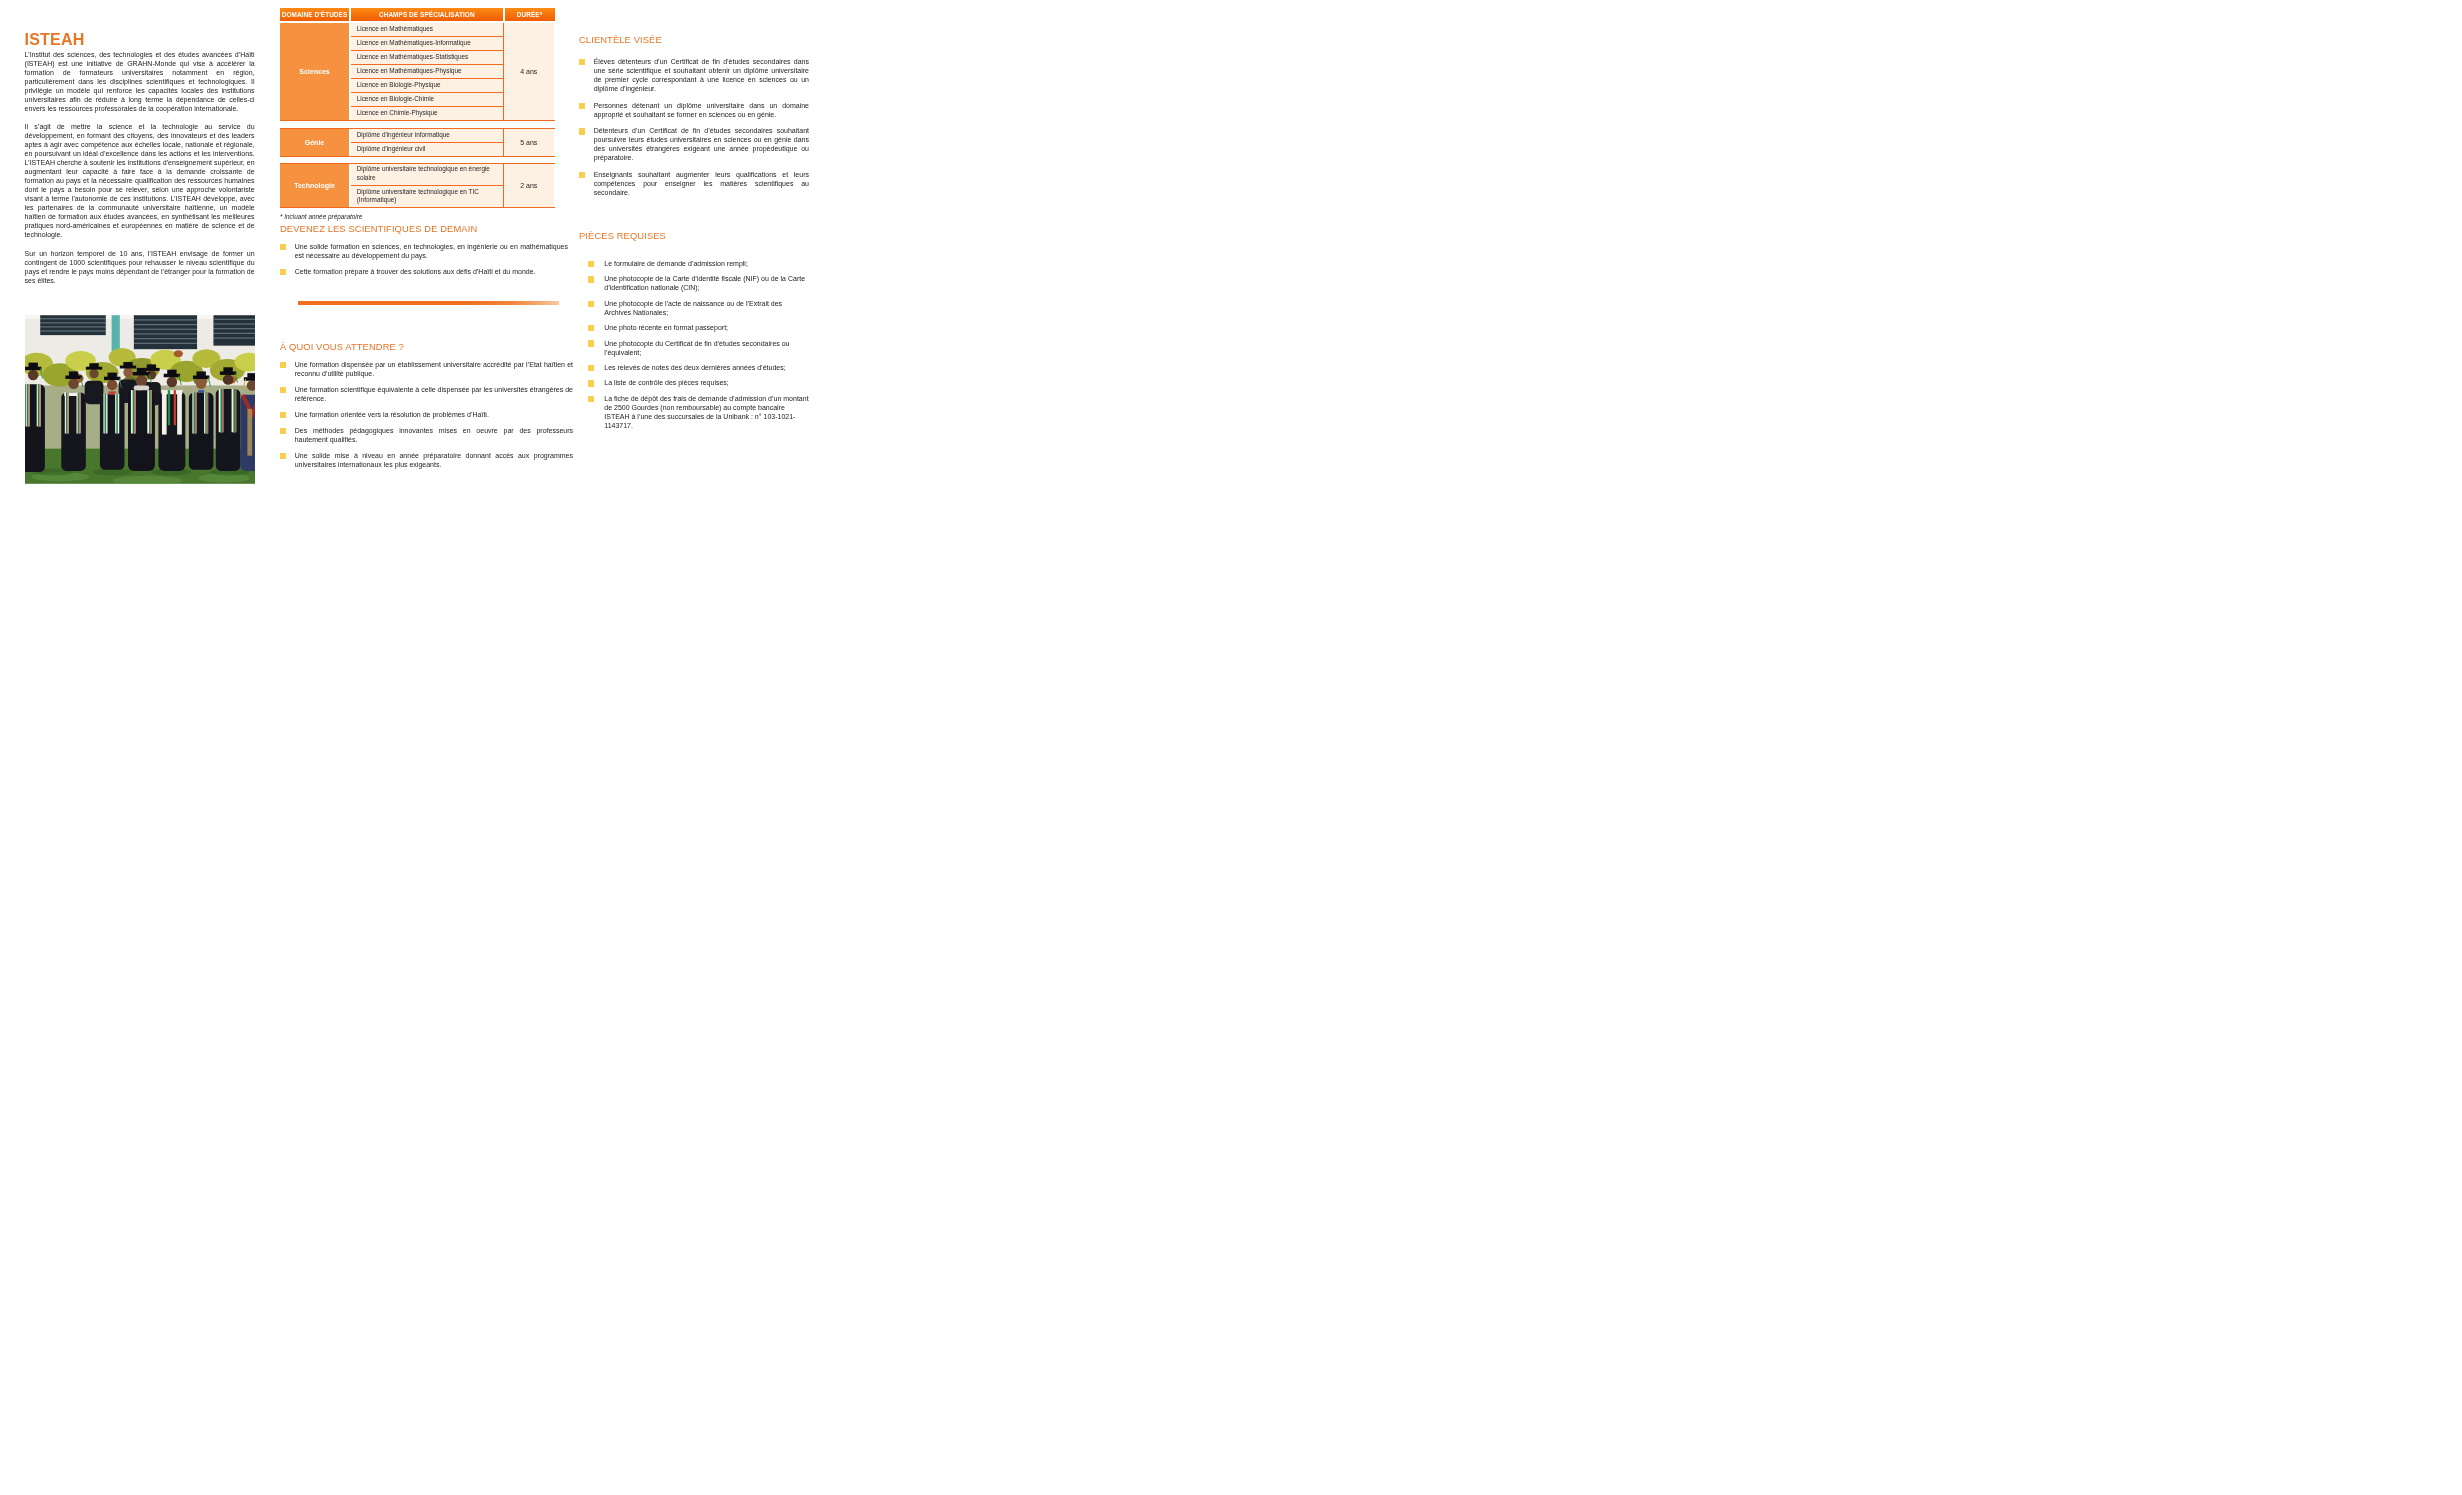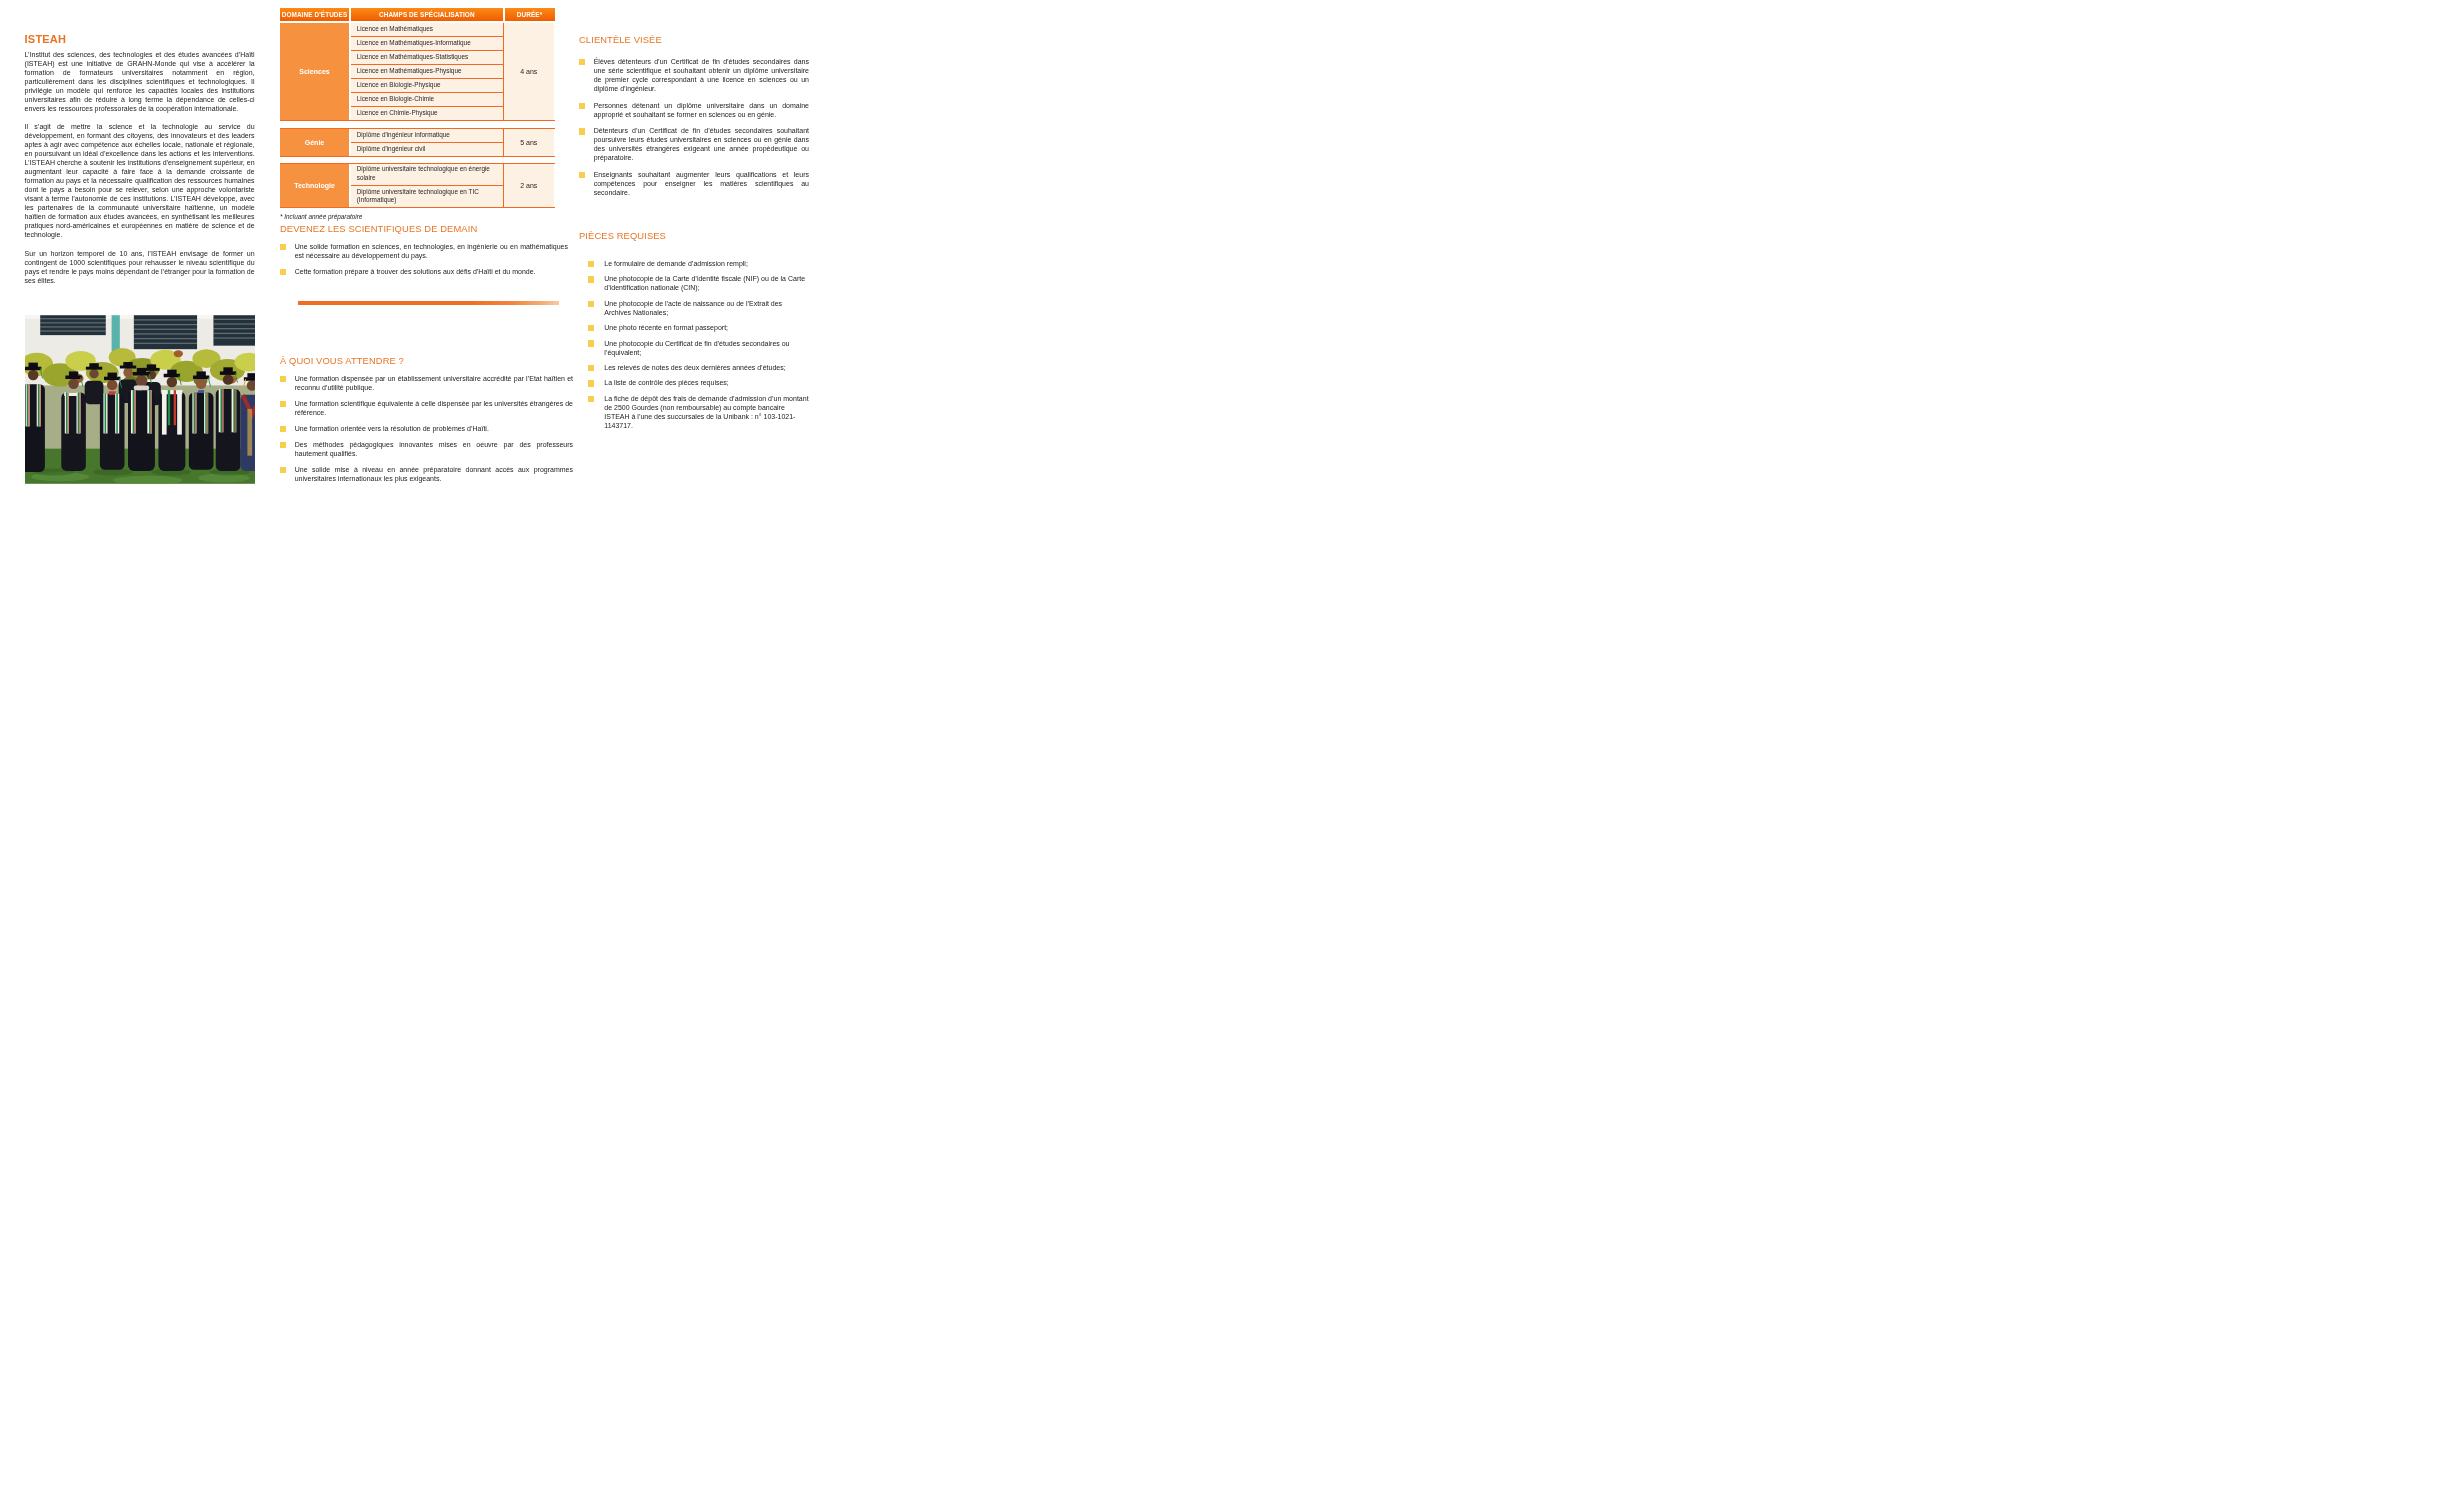--- a/index.html
+++ b/index.html
@@ -1,21 +1,21 @@
 <!DOCTYPE html>
 <html style="font-size:9.4px"><head>
 <meta charset="utf-8">
 <style>
   html,body{margin:0;padding:0;background:#ffffff;}
   .page{position:relative;width:821px;height:498px;background:#ffffff;overflow:hidden;
         font-family:"Liberation Sans", sans-serif;color:#232024;}
 
   
   .col-left{position:absolute;left:24.6px;top:33px;width:230px;}
-  .col-left h1{font-size:11px;line-height:13px;margin:0 0 4.1px;color:#e87524;font-weight:bold;letter-spacing:0.2px;}
+  .col-left h1{font-size:16px;line-height:13px;margin:0 0 4.1px;color:#e87524;font-weight:bold;letter-spacing:0.2px;}
   .body-p{font-size:7px;line-height:9px;text-align:justify;margin:0 0 9.4px;}
 
   .photo-wrap{position:absolute;left:24.6px;top:315px;width:230px;height:169px;overflow:hidden;}
   .photo-wrap svg{display:block;}
 
   
   .ptable{position:absolute;left:280px;top:7.6px;width:275px;}
   .thead{display:flex;height:13.5px;}
   .th{background:linear-gradient(180deg,#fb8a15,#f15d02);color:#fff;font-weight:bold;font-size:6.4px;
       display:flex;align-items:center;justify-content:center;letter-spacing:0.1px;}
@@ -34,21 +34,21 @@
          font-size:6.4px;line-height:8.8px;border-top:1.8px solid #f26a21;color:#2a2628;}
   .fcell:first-child{border-top:none;}
   .duree{width:50px;background:#fcf1e3;border-left:1.8px solid #f26a21;display:flex;align-items:center;
          justify-content:center;font-size:7px;color:#2a2628;}
   .footnote{font-style:italic;font-size:6.4px;margin-top:5.3px;color:#2a2628;}
 
   
   .sec{position:absolute;}
   .sec h2{font-size:9.4px;line-height:11px;margin:0 0 8.2px;color:#e87524;font-weight:normal;letter-spacing:0.1px;}
   .sec-become{left:280px;top:223px;width:288px;}
-  .sec-expect{left:280px;top:355px;width:293px;}
+  .sec-expect{left:280px;top:341px;width:293px;}
   .sec-audience{left:579px;top:34px;width:230px;}
   .sec-audience h2{margin-bottom:12.3px;}
   .sec-documents{left:579px;top:230px;width:230px;}
   .sec-documents h2{margin-bottom:18px;}
 
   .bullet{display:flex;margin-bottom:7px;}
   .sec-audience .bullet{margin-bottom:7.6px;}
   .sec-documents .bullet{margin-left:8.8px;margin-bottom:6.4px;}
   .sq{width:5.9px;height:6.4px;background:#f8ce4e;flex:none;margin-top:1.8px;}
   .bullet p{margin:0 0 0 8.8px;font-size:7px;line-height:9px;text-align:justify;}

